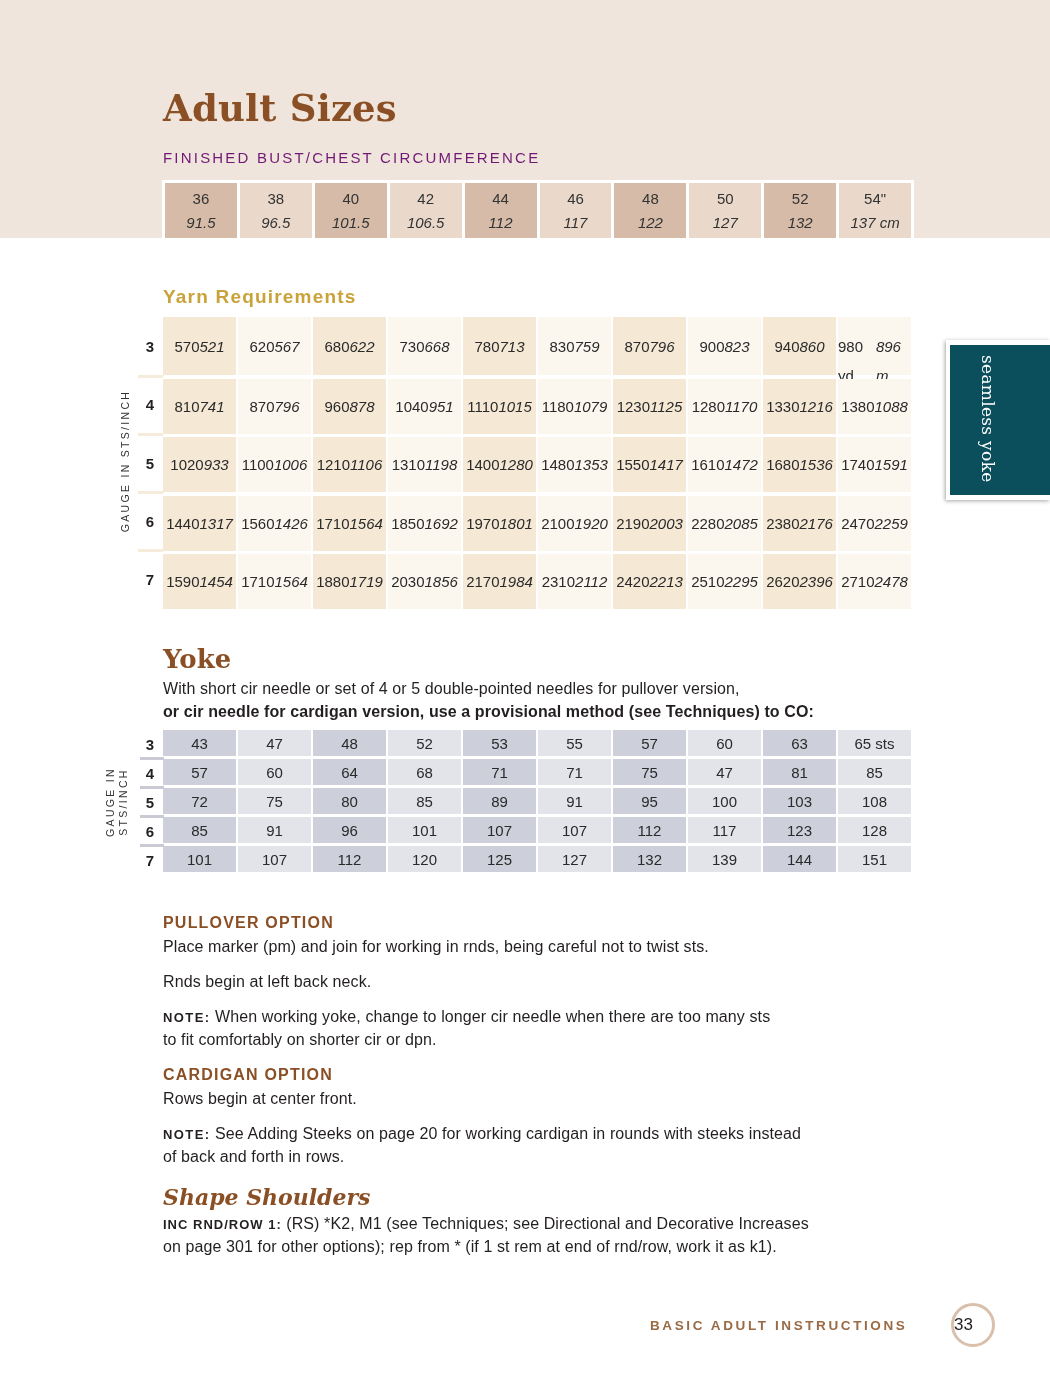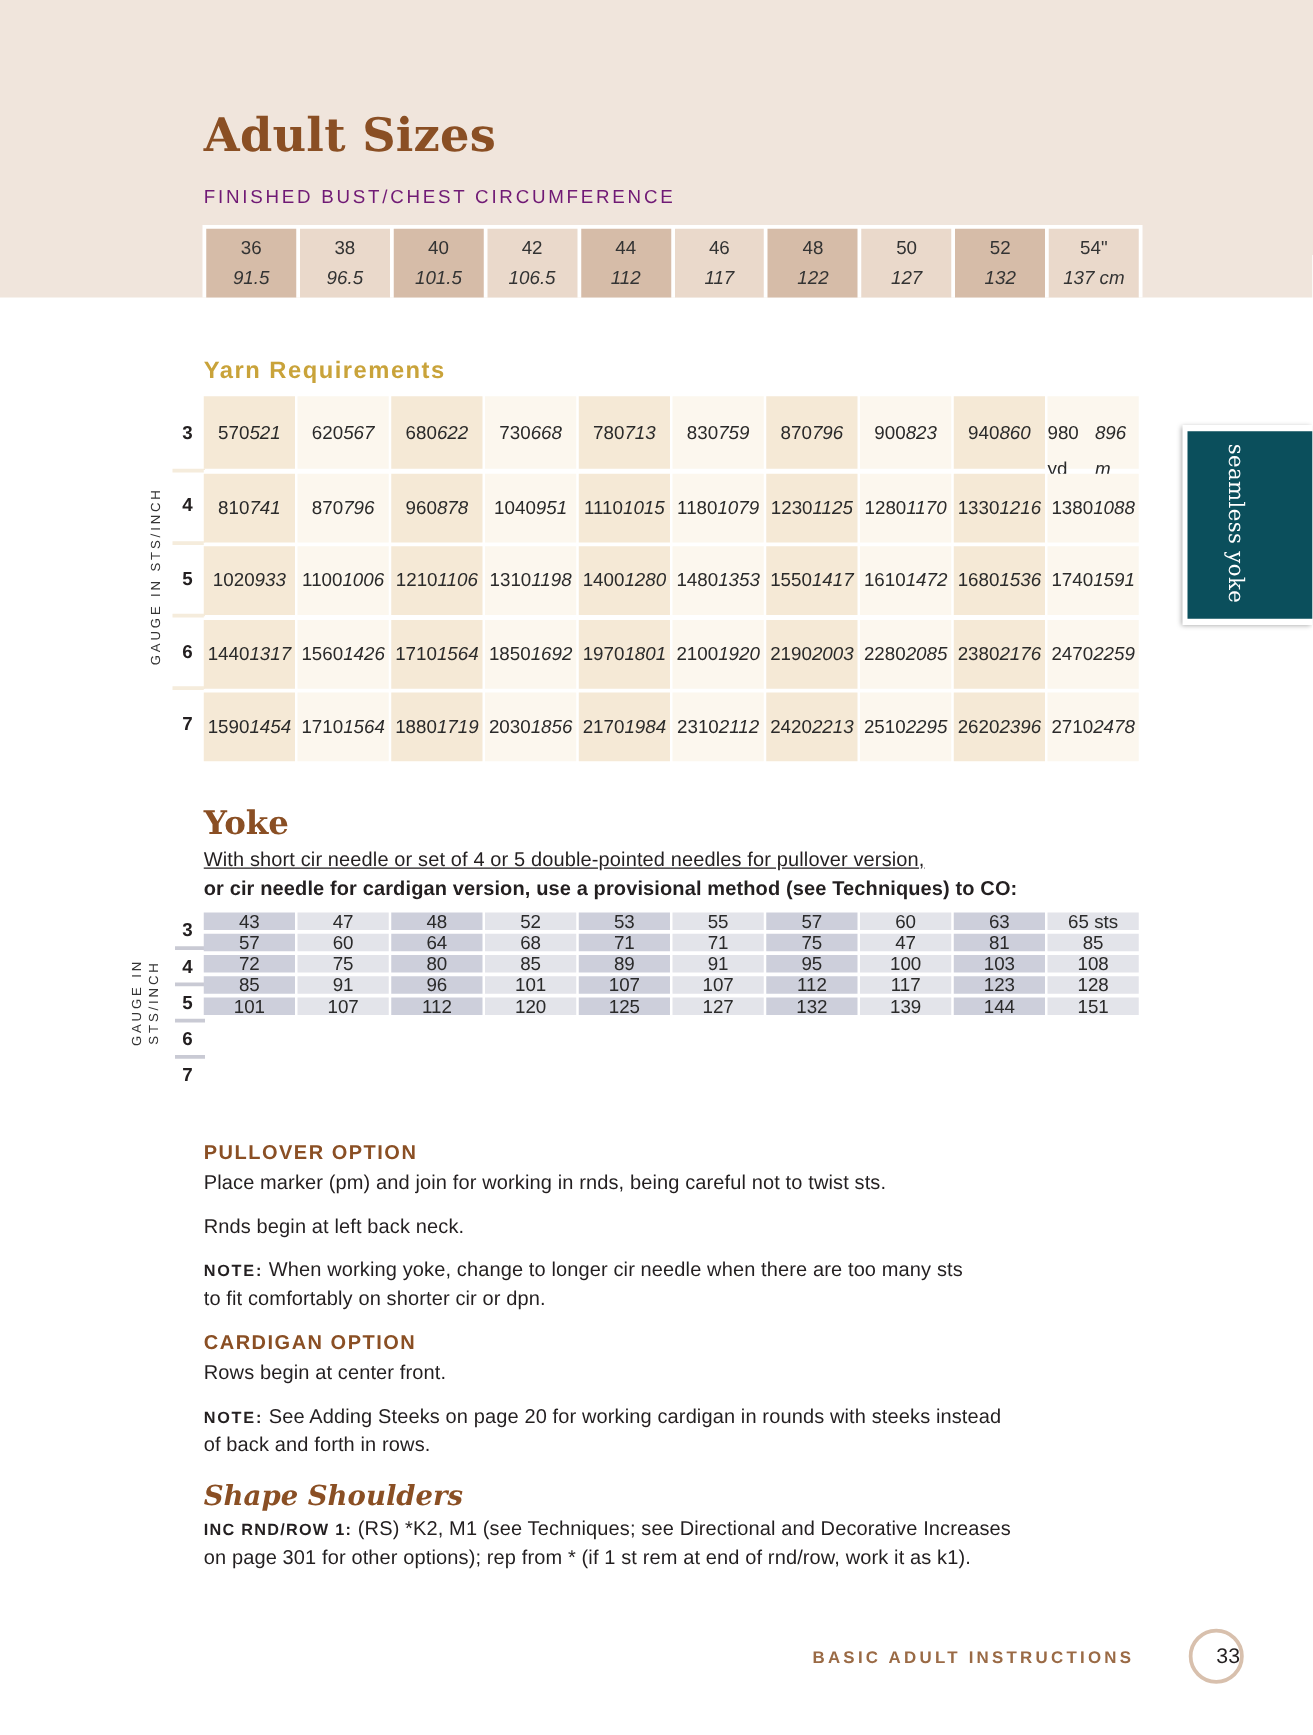--- a/index.html
+++ b/index.html
@@ -32,38 +32,38 @@
   .yarn-cell.dark { background: #f5e9d6; }
   .yarn-cell.light { background: #fcf7ee; }
   .yarn-cell .yd { height: 29px; line-height: 29px; }
   .yarn-cell .m { height: 29px; line-height: 29px; font-style: italic; }
   .row-sep { position: absolute; left: 138px; width: 26px; height: 3px; background: #f5ecdc; }
 
   .yoke-title { position: absolute; left: 163px; top: 644px; font-family: "DejaVu Serif", "Liberation Serif", serif; font-size: 26px; font-weight: bold; color: #8a4f24; }
   .body-text { position: absolute; left: 163px; font-size: 16px; color: #231f20; line-height: 23px; letter-spacing: 0.1px; }
 
   .yoke-grid { position: absolute; left: 163px; top: 730px; width: 750px; }
-  .yoke-row { display: flex; height: 14px; margin-bottom: 3px; }
+  .yoke-row { display: flex; height: 26px; margin-bottom: 3px; }
   .yoke-cell { flex: 1; display: flex; align-items: center; justify-content: center; font-size: 15px; color: #2a2a2a; margin-right: 2px; }
   .yoke-cell.dark { background: #cdcfdb; }
   .yoke-cell.light { background: #e3e4ea; }
   .yoke-sep { position: absolute; left: 140px; width: 24px; height: 3px; background: #c9cad4; }
 
   .section-caps { position: absolute; left: 163px; font-size: 16px; font-weight: bold; letter-spacing: 1.2px; color: #8a4f24; }
   .note-lbl { font-weight: bold; font-size: 13px; letter-spacing: 1.4px; }
 
   .shape-title { position: absolute; left: 163px; top: 1184px; font-family: "DejaVu Serif", "Liberation Serif", serif; font-style: italic; font-weight: bold; font-size: 22px; color: #8a4f24; }
   .inc-lbl { font-weight: bold; font-size: 13px; letter-spacing: 1px; }
 
   .side-tab { position: absolute; left: 946px; top: 340px; width: 104px; height: 160px; background: #ffffff; box-shadow: -1px 1px 4px rgba(0,0,0,0.35); }
   .side-tab-inner { position: absolute; left: 4px; top: 5px; right: 0; bottom: 5px; background: #0b4f5c; }
   .side-tab-text { position: absolute; left: 8px; top: 10px; width: 40px; height: 140px; writing-mode: vertical-rl; font-family: "DejaVu Serif", "Liberation Serif", serif; font-size: 17px; color: #ffffff; letter-spacing: 0.3px; }
 
   .footer-text { position: absolute; left: 650px; top: 1318px; font-size: 13.5px; letter-spacing: 2.6px; color: #9a6a45; font-weight: bold; }
-  .page-num { position: absolute; left: 951px; top: 1303px; width: 44px; height: 44px; border: 3px solid #d8c0ad; border-radius: 50%; display: flex; align-items: center; justify-content: flex-end; font-size: 17px; color: #231f20; }
+  .page-num { position: absolute; left: 951px; top: 1303px; width: 44px; height: 44px; border: 3px solid #d8c0ad; border-radius: 50%; display: flex; align-items: center; justify-content: flex-start; font-size: 17px; color: #231f20; }
 </style>
 </head>
 <body>
 
 <div class="top-band"></div>
 
 <div class="page-title">Adult Sizes</div>
 <div class="sub-caps">FINISHED BUST/CHEST CIRCUMFERENCE</div>
 
 <div class="size-table">
@@ -335,21 +335,21 @@
   </div>
 </div>
 
 <div class="side-tab">
   <div class="side-tab-inner">
     <div class="side-tab-text">seamless yoke</div>
   </div>
 </div>
 
 <div class="yoke-title">Yoke</div>
-<div class="body-text" style="top:677px;text-decoration:underline;">With short cir needle or set of 4 or 5 double-pointed needles for pullover version,</div>
+<div class="body-text" style="top:677px;">With short cir needle or set of 4 or 5 double-pointed needles for pullover version,</div>
 <div class="body-text" style="top:700px;font-weight:bold;">or cir needle for cardigan version, use a provisional method (see Techniques) to CO:</div>
 
 <div class="gauge-label" style="left:60px; top:796px; width:100px;">GAUGE IN</div>
 <div class="gauge-label" style="left:73px; top:796px; width:100px;">STS/INCH</div>
 
 <div class="row-num" style="top:736px;">3</div>
 <div class="row-num" style="top:765px;">4</div>
 <div class="row-num" style="top:794px;">5</div>
 <div class="row-num" style="top:823px;">6</div>
 <div class="row-num" style="top:852px;">7</div>

